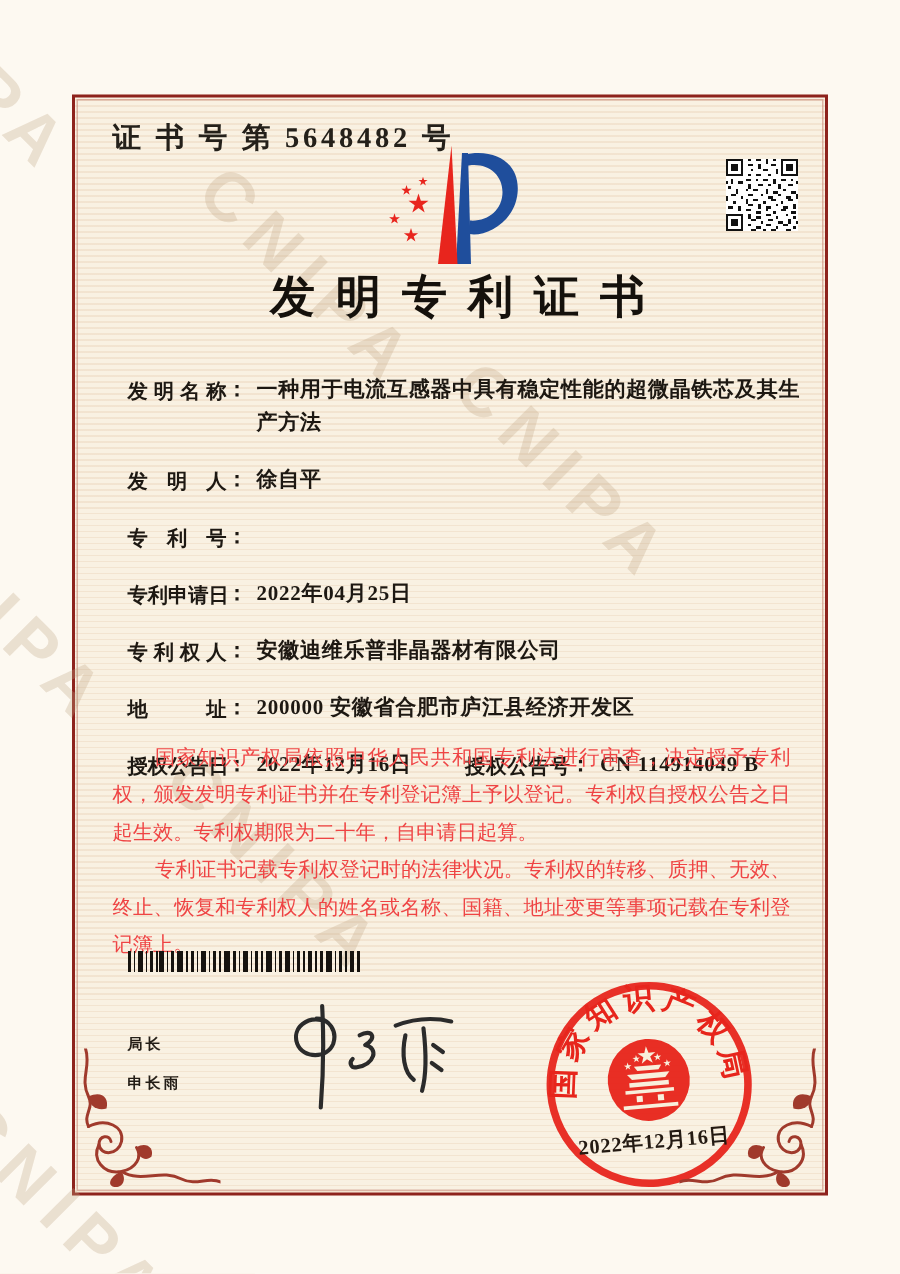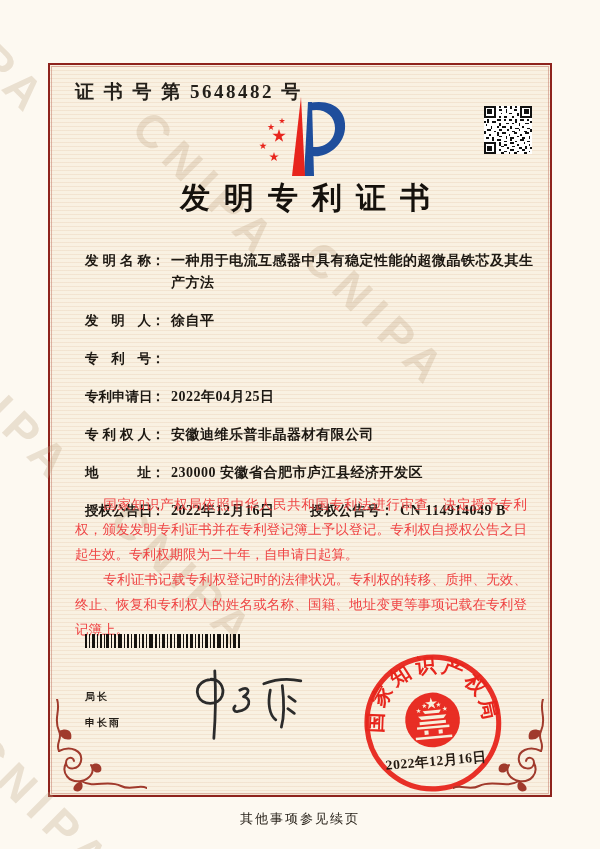--- a/index.html
+++ b/index.html
@@ -144,21 +144,21 @@
         <span class="fvalue">2022年04月25日</span>
       </div>
       <div class="row">
         <span class="flabel">专利权人</span>
           <span class="colon">：</span>
         <span class="fvalue">安徽迪维乐普非晶器材有限公司</span>
       </div>
       <div class="row">
         <span class="flabel">地址</span>
           <span class="colon">：</span>
-        <span class="fvalue">230000 安徽省合肥市庐江县经济开发区</span>
+        <span class="fvalue">200000 安徽省合肥市庐江县经济开发区</span>
       </div>
       <div class="row">
         <span class="grp1">
           <span class="flabel">授权公告日</span>
             <span class="colon">：</span>
           <span class="fvalue">2022年12月16日</span>
         </span>
         <span class="grp2">
           <span class="flabel">授权公告号</span>
             <span class="colon">：</span>
@@ -250,16 +250,15 @@
           <path d="M30,82 C44,90 56,80 70,87 C80,92 88,85 96,89"></path>
         </g>
         <g fill="#a03a2c">
           <path d="M8,32 C16,28 22,32 20,40 C14,42 8,38 8,32 Z"></path>
           <path d="M30,82 C34,88 30,94 24,92 C20,90 24,84 30,82 Z"></path>
           <path d="M40,66 C46,62 52,66 50,72 C46,76 40,72 40,66 Z"></path>
         </g>
       </g>
     </svg>
 
-    <div class="continuation">其他事项参见续页</div>
 
   </div>
 </div>
 
 </body></html>

